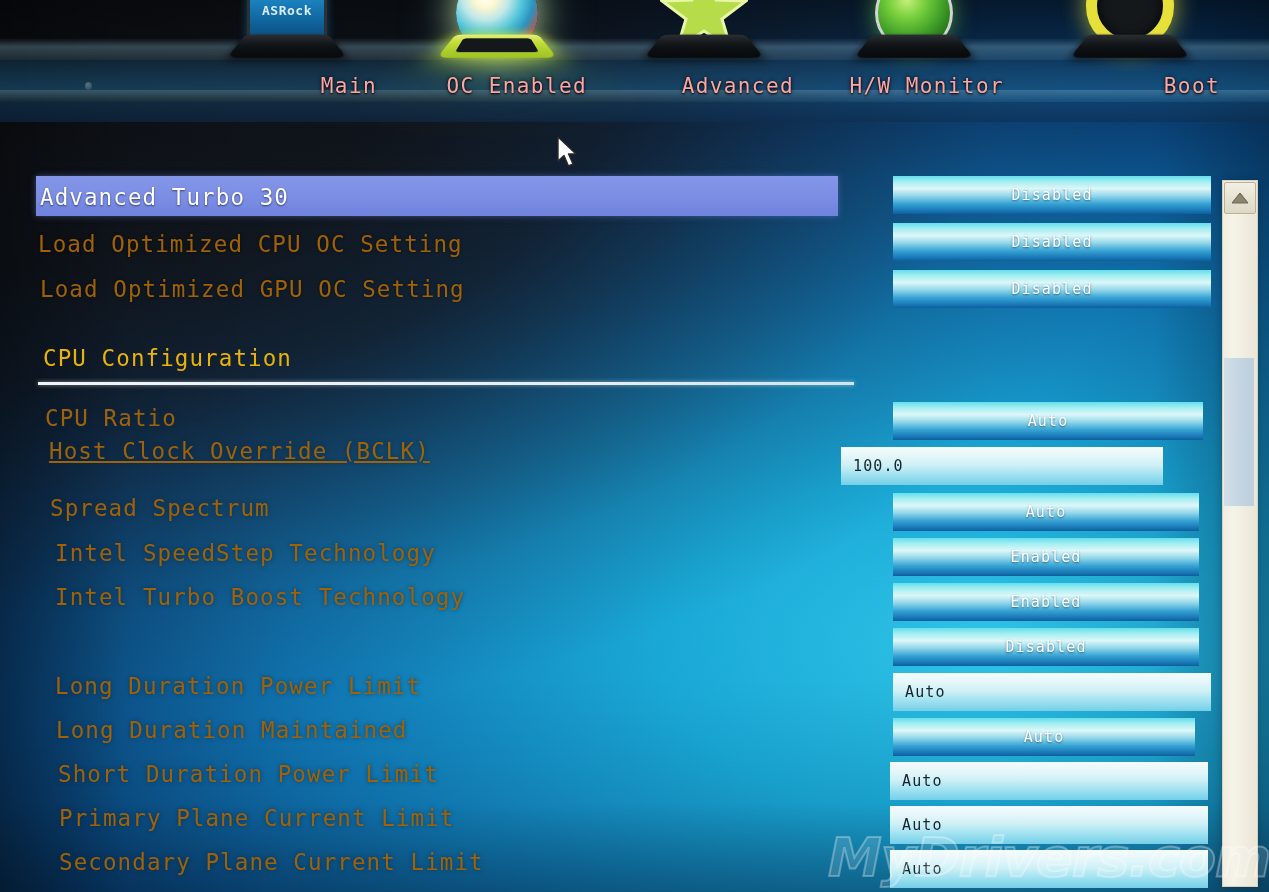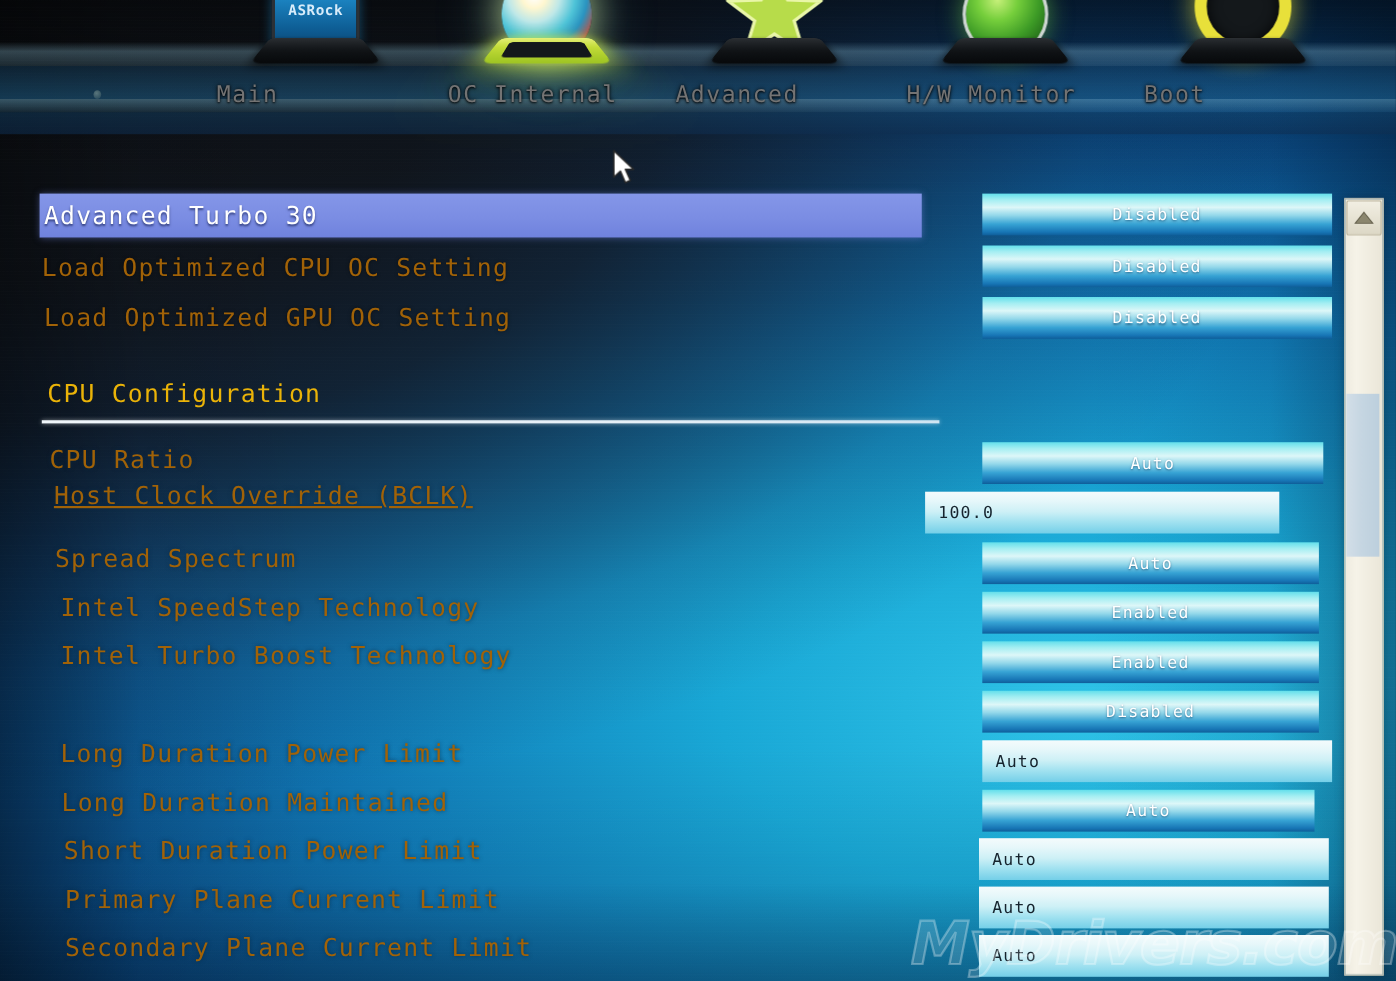--- a/index.html
+++ b/index.html
@@ -40,22 +40,22 @@
   .tab-art{position:absolute;left:0;top:0;width:180px;height:70px;}
   .pedestal{position:absolute;left:50%;transform:translateX(-50%) perspective(90px) rotateX(56deg);
     width:98px;height:40px;bottom:6px;border-radius:7px;
     background:linear-gradient(to bottom,#2b2f33,#101316 60%,#07090b);
     box-shadow:0 3px 9px rgba(0,0,0,.65);}
   .pedestal.lit{background:linear-gradient(to bottom,#e6f07a,#c3dc38 45%,#9ec423);
     box-shadow:0 0 22px rgba(200,232,70,.85),0 0 42px rgba(190,225,60,.45);}
   .pedestal.lit::after{content:"";position:absolute;left:12px;top:9px;right:12px;bottom:7px;
     border-radius:4px;background:#14181b;}
 
-  .tab-label{position:absolute;left:0;top:74px;width:180px;text-align:left;
-    font-size:21px;letter-spacing:1.4px;color:#737373;
+  .tab-label{position:absolute;left:0;top:74px;width:180px;text-align:right;
+    font-size:21px;letter-spacing:1.4px;color:#fca5a5;
     text-shadow:0 0 4px rgba(0,0,0,.85),0 1px 2px rgba(0,0,0,.9);}
 
   .ic{position:absolute;left:50%;transform:translateX(-50%);}
   .ic-monitor{bottom:18px;width:74px;height:52px;border-radius:3px;
     background:linear-gradient(to bottom,#1c86c4,#0e5e95 55%,#0a3f6c);
     border:3px solid #2b3137;box-shadow:0 0 10px rgba(30,140,200,.45);}
   .ic-monitor .brand{position:absolute;left:0;right:0;top:6px;text-align:center;
     font-size:13px;font-weight:bold;color:#d8ecfa;letter-spacing:.5px;}
   .ic-orb{bottom:16px;width:82px;height:82px;border-radius:50%;
     background:radial-gradient(circle at 36% 30%, #ffffff 0%, #fff7d0 14%, #bfe8e8 30%, #4fc4d8 48%, #2a93c0 62%, #d8452e 80%, #a8291c 100%);
@@ -139,21 +139,21 @@
         <div class="pedestal"></div>
       </div>
       <div class="tab-label">Main</div>
     </div>
 
     <div class="tab" style="left:407px;">
       <div class="tab-art">
         <div class="ic ic-orb"></div>
         <div class="pedestal lit"></div>
       </div>
-      <div class="tab-label">OC Internal</div>
+      <div class="tab-label">OC Enabled</div>
     </div>
 
     <div class="tab" style="left:614px;">
       <div class="tab-art">
         <div class="ic ic-star">
           <svg width="88" height="84" viewBox="0 0 88 84">
             <polygon points="44,2 56,30 86,31 62,49 71,79 44,61 17,79 26,49 2,31 32,30" fill="#b7dc4a" stroke="#e9f6a8" stroke-width="3"></polygon>
           </svg>
         </div>
         <div class="pedestal"></div>

